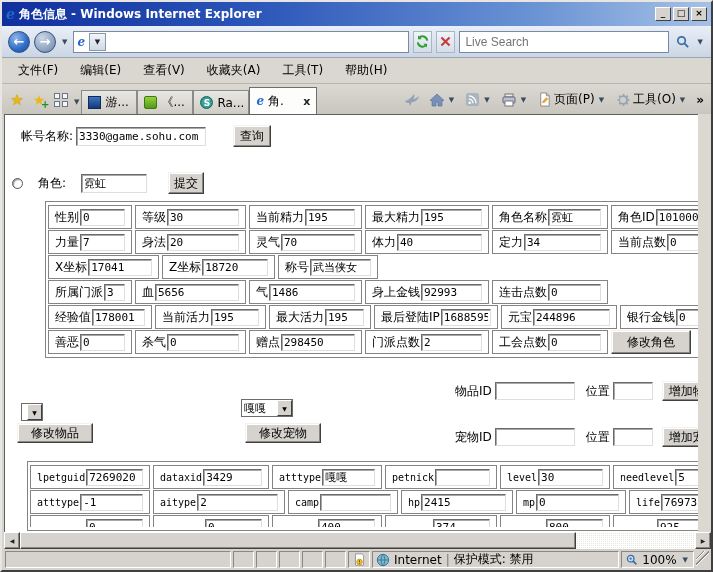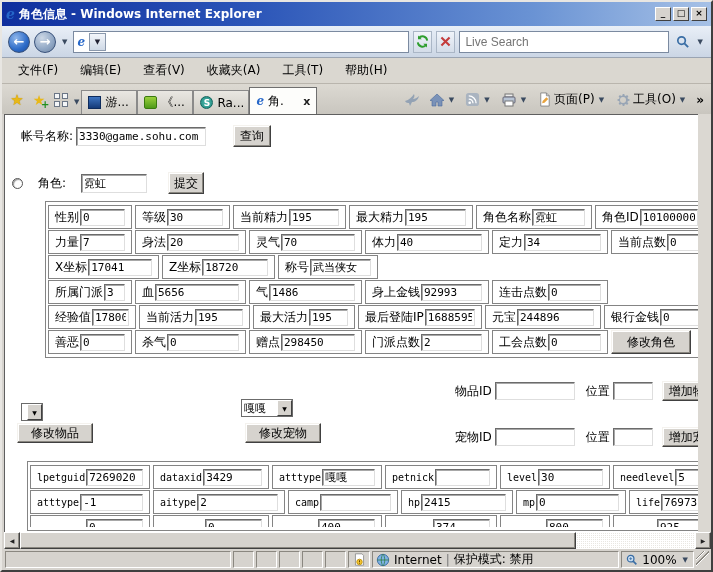--- a/index.html
+++ b/index.html
@@ -255,21 +255,21 @@
       <input class="tin" style="width: 66px;" value="霓虹">
       <span class="btn3d" style="width:36px;height:22px;margin-left:6px">提交</span>
     </div>
 
     <div class="rtable" style="left:40px;top:86px;">
       <div class="trow">
         <span class="c" style="width:84px">
             <span class="lbl">性别</span>
             <input class="tin" value="0" style="">
           </span>
-        <span class="c" style="width:95px">
+        <span class="c" style="width:111px">
             <span class="lbl">等级</span>
             <input class="tin" value="30" style="">
           </span>
         <span class="c" style="width:113px">
             <span class="lbl">当前精力</span>
             <input class="tin" value="195" style="">
           </span>
         <span class="c" style="width:124px">
             <span class="lbl">最大精力</span>
             <input class="tin" value="195" style="">
@@ -339,21 +339,21 @@
         <span class="c" style="width:124px">
             <span class="lbl">身上金钱</span>
             <input class="tin" value="92993" style="">
           </span>
         <span class="c" style="width:116px">
             <span class="lbl">连击点数</span>
             <input class="tin" value="0" style="">
           </span>
       </div>
       <div class="trow">
-        <span class="c" style="width:88px">
+        <span class="c" style="width:104px">
             <span class="lbl">经验值</span>
             <input class="tin" value="178001" style="">
           </span>
         <span class="c" style="width:111px">
             <span class="lbl">当前活力</span>
             <input class="tin" value="195" style="">
           </span>
         <span class="c" style="width:102px">
             <span class="lbl">最大活力</span>
             <input class="tin" value="195" style="">

